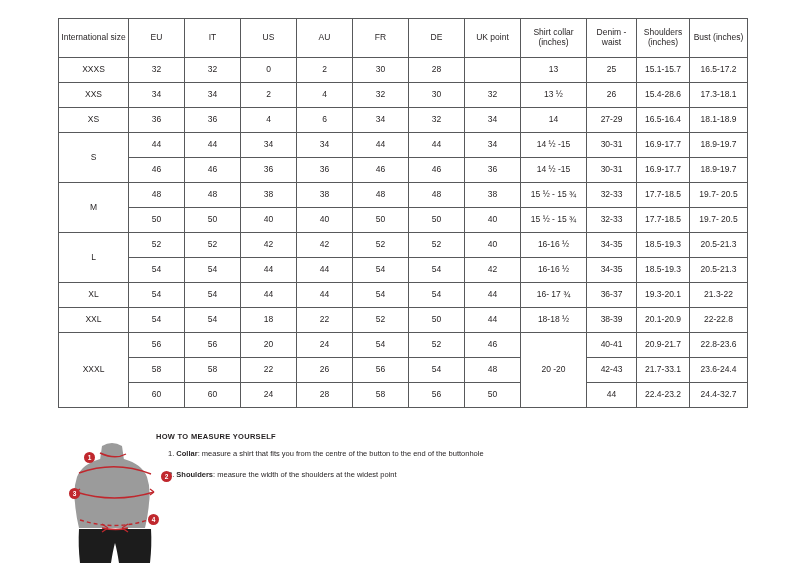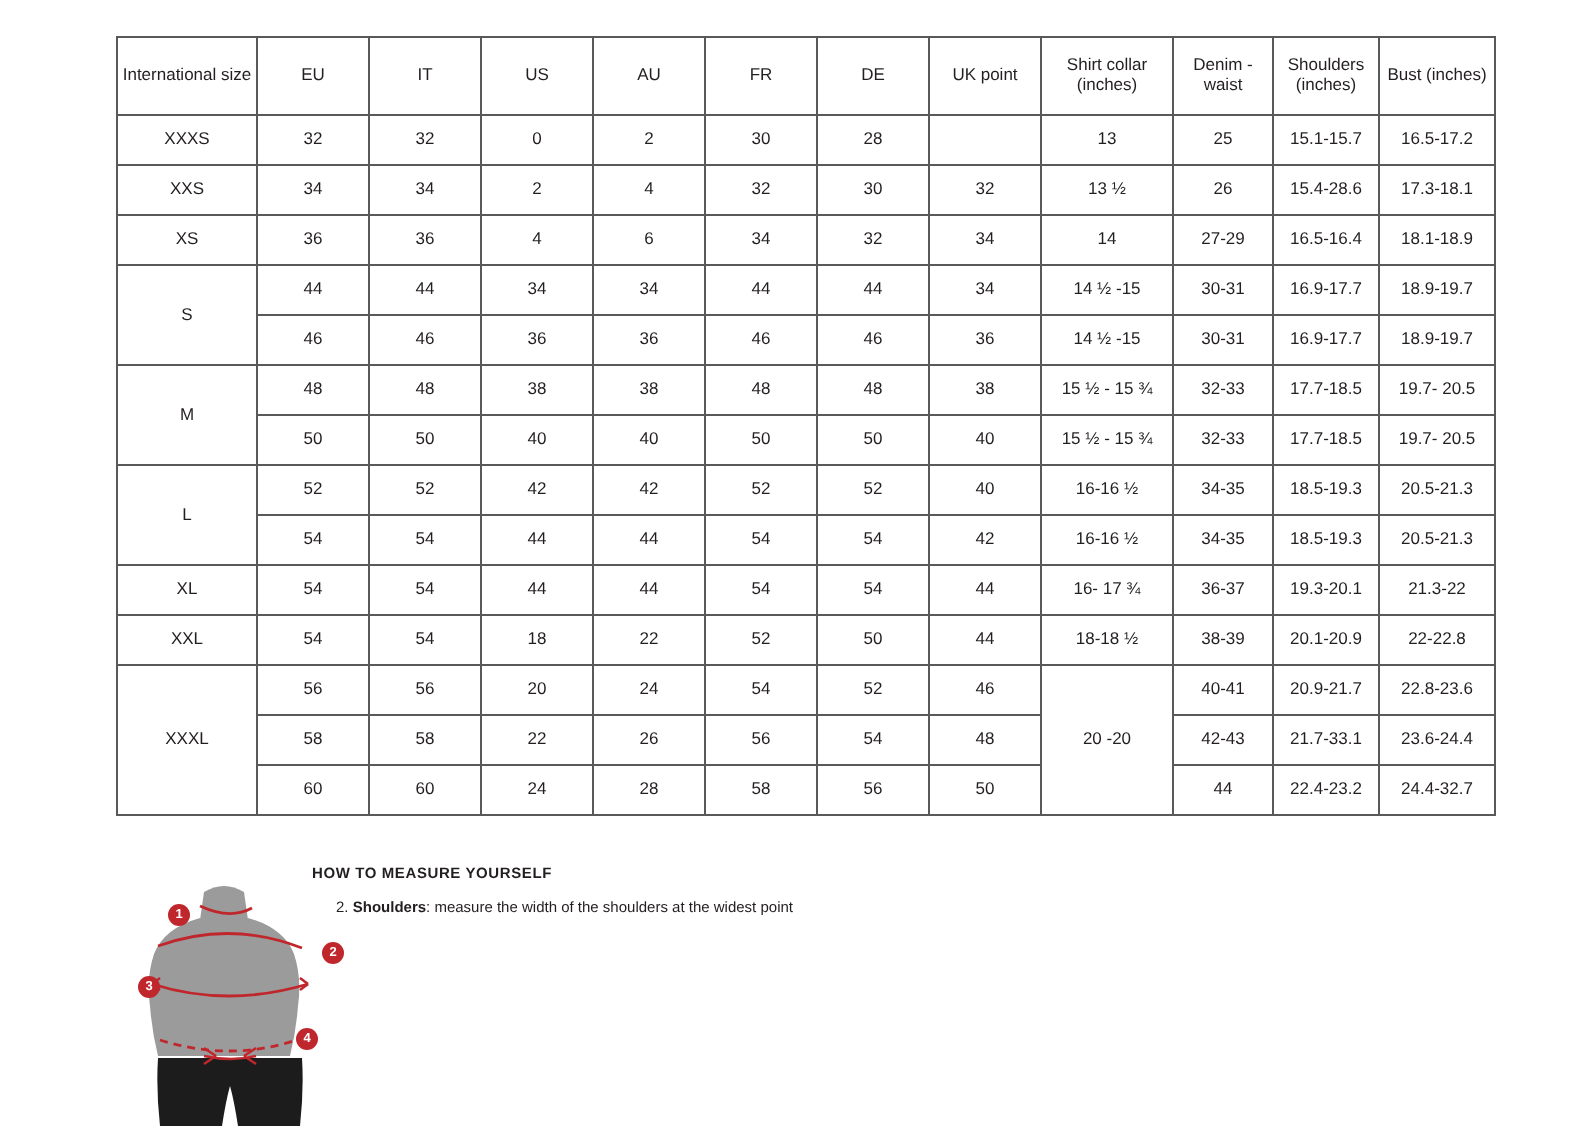--- a/index.html
+++ b/index.html
@@ -338,20 +338,24 @@
             <td>24.4-32.7</td>
           </tr>
         </tbody>
     </table>
   </div>
 
   <div class="howto-title">HOW TO MEASURE YOURSELF</div>
 
   <div class="howto-list">
     <div class="item">
+      <span>1.</span>
+      <b>Collar</b><span>: measure a shirt that fits you from the centre of the button to the end of the buttonhole</span>
+    </div>
+    <div class="item">
       <span>2.</span>
       <b>Shoulders</b><span>: measure the width of the shoulders at the widest point</span>
     </div>
   </div>
 
   <div class="figure">
     <svg width="110" height="126" viewBox="0 0 110 126">
 
       <path d="M42 6 q10 -6 20 0 l2 14 q-12 5 -24 0 z" fill="#9b9b9b"></path>
 

